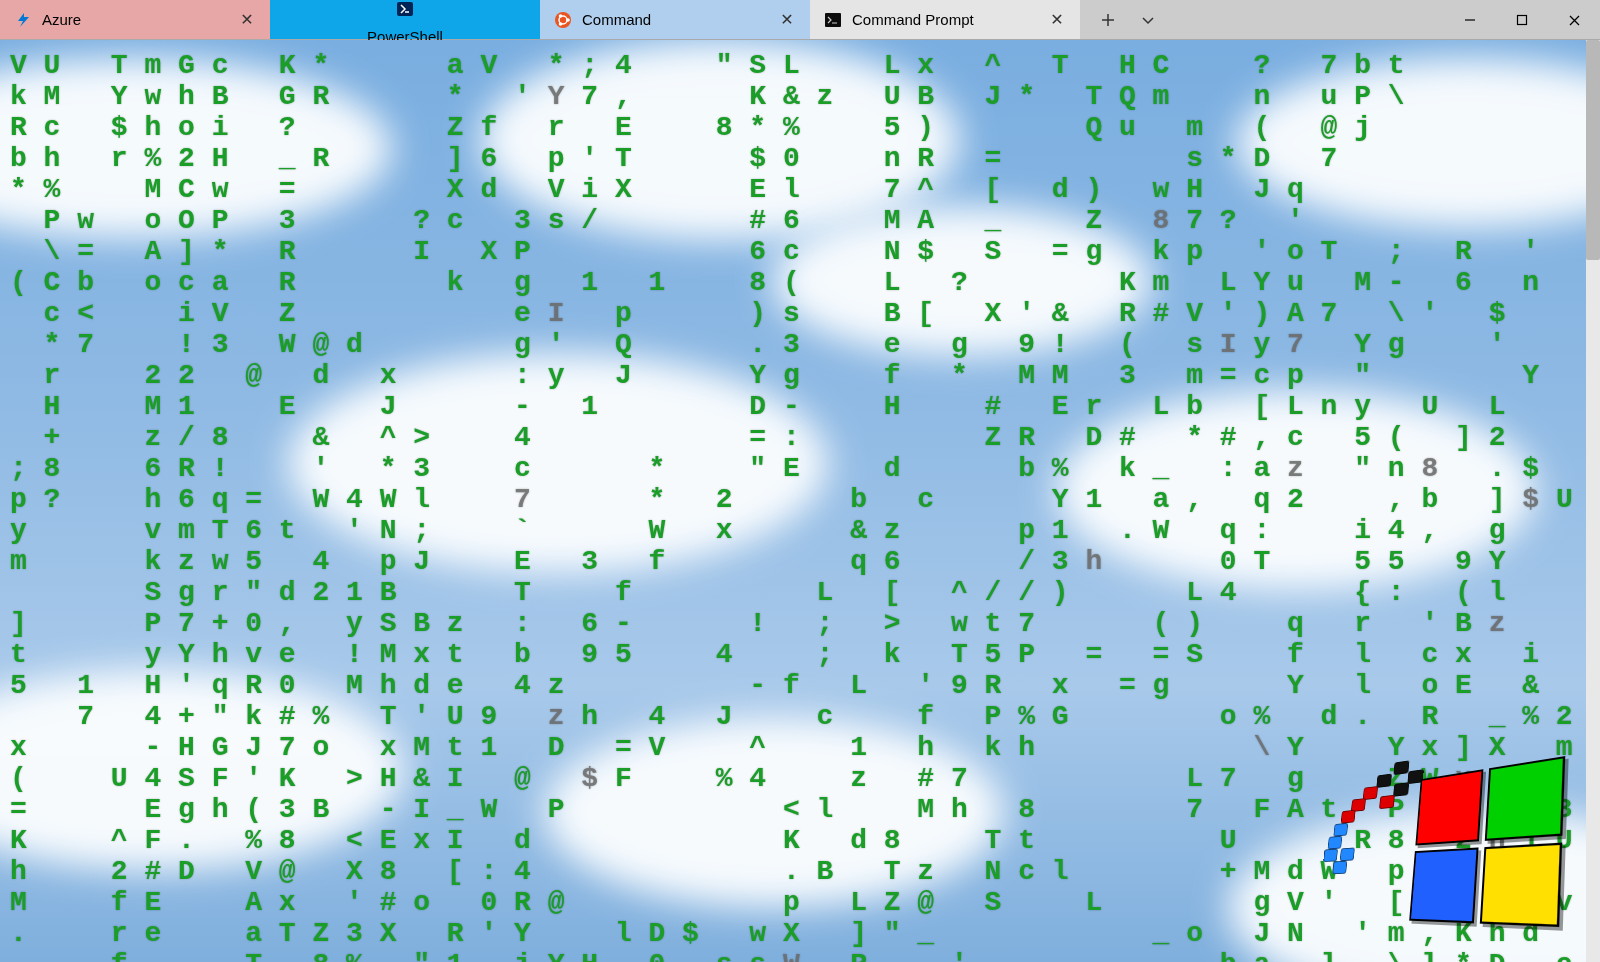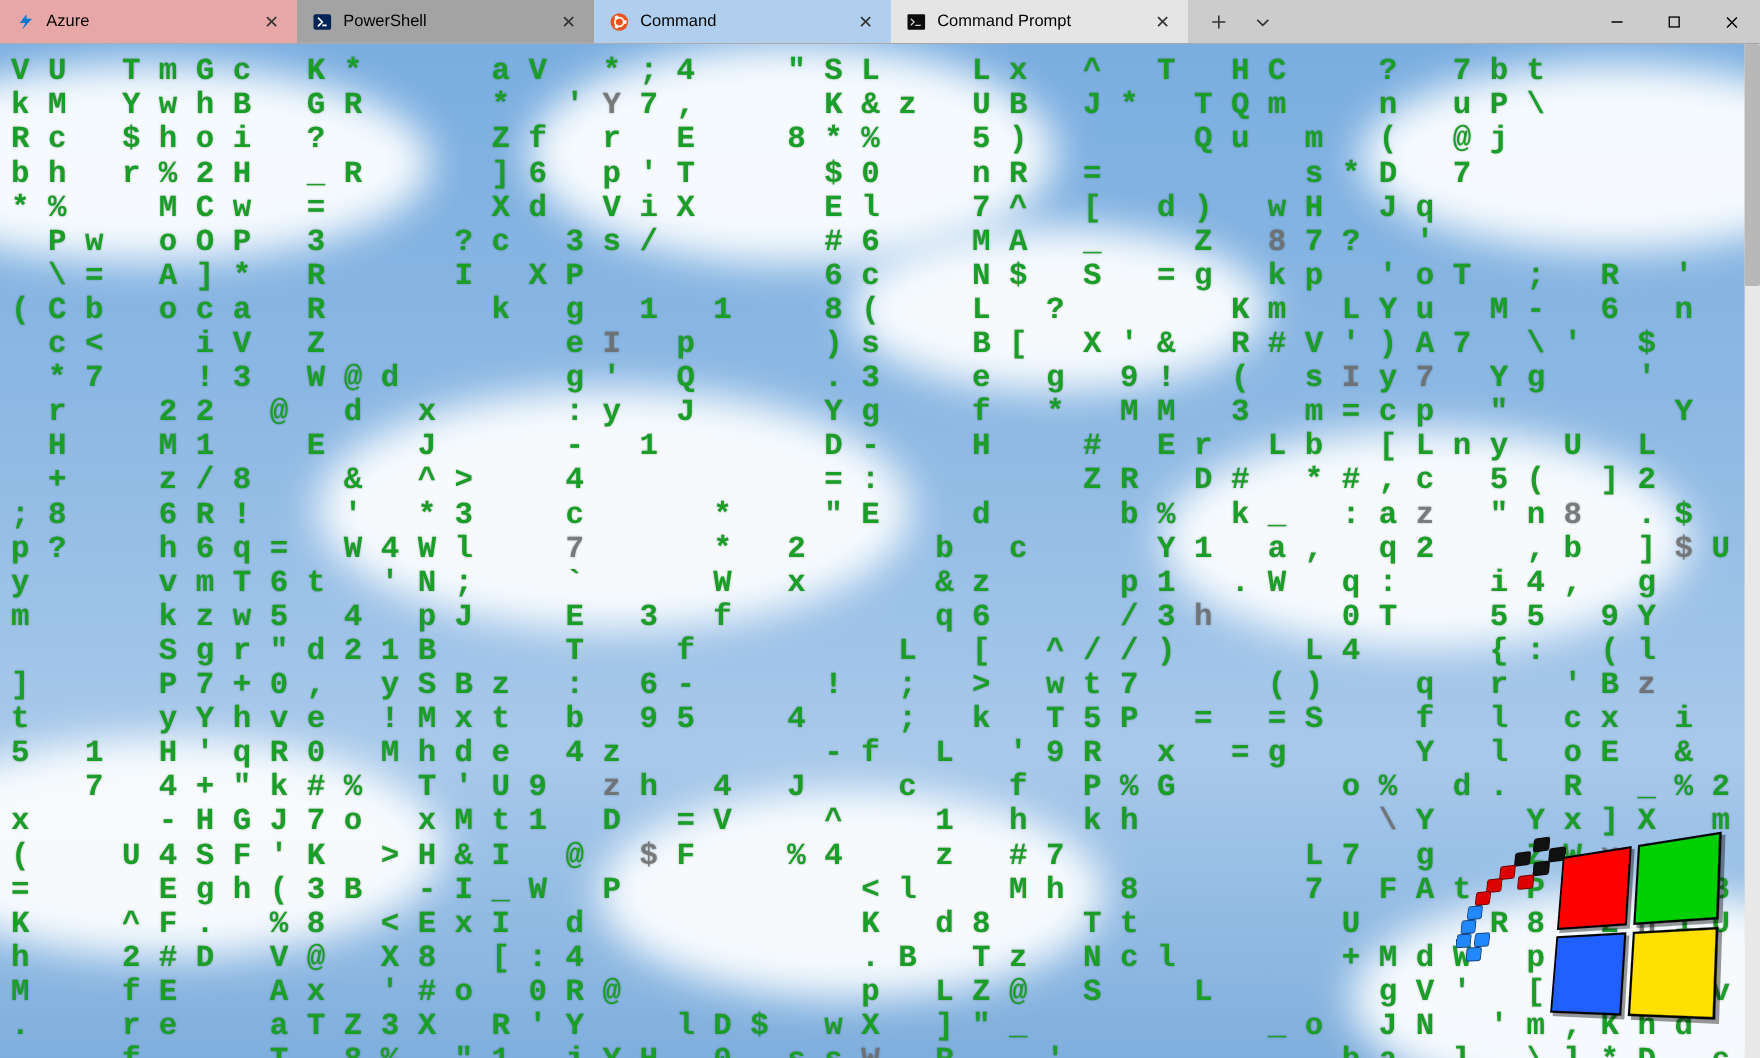--- a/index.html
+++ b/index.html
@@ -42,21 +42,21 @@
   align-items: center;
   padding: 0 14px;
   gap: 10px;
   min-width: 270px;
   font-size: 15px;
   cursor: pointer;
   position: relative;
 }
 
 .tab-azure { background: #e8a7a7; color: #000; }
-.tab-powershell { background: #a3a3a3; color: #000; }
+.tab-powershell { background: #0ea5e9; color: #000; flex-direction: column; }
 .tab-ubuntu { background: #b0cfee; color: #000; }
 .tab-cmd { background: #e5e5e5; color: #000; }
 
 .tab-icon {
   width: 18px;
   height: 18px;
   flex-shrink: 0;
 }
 
 .tab-label {

